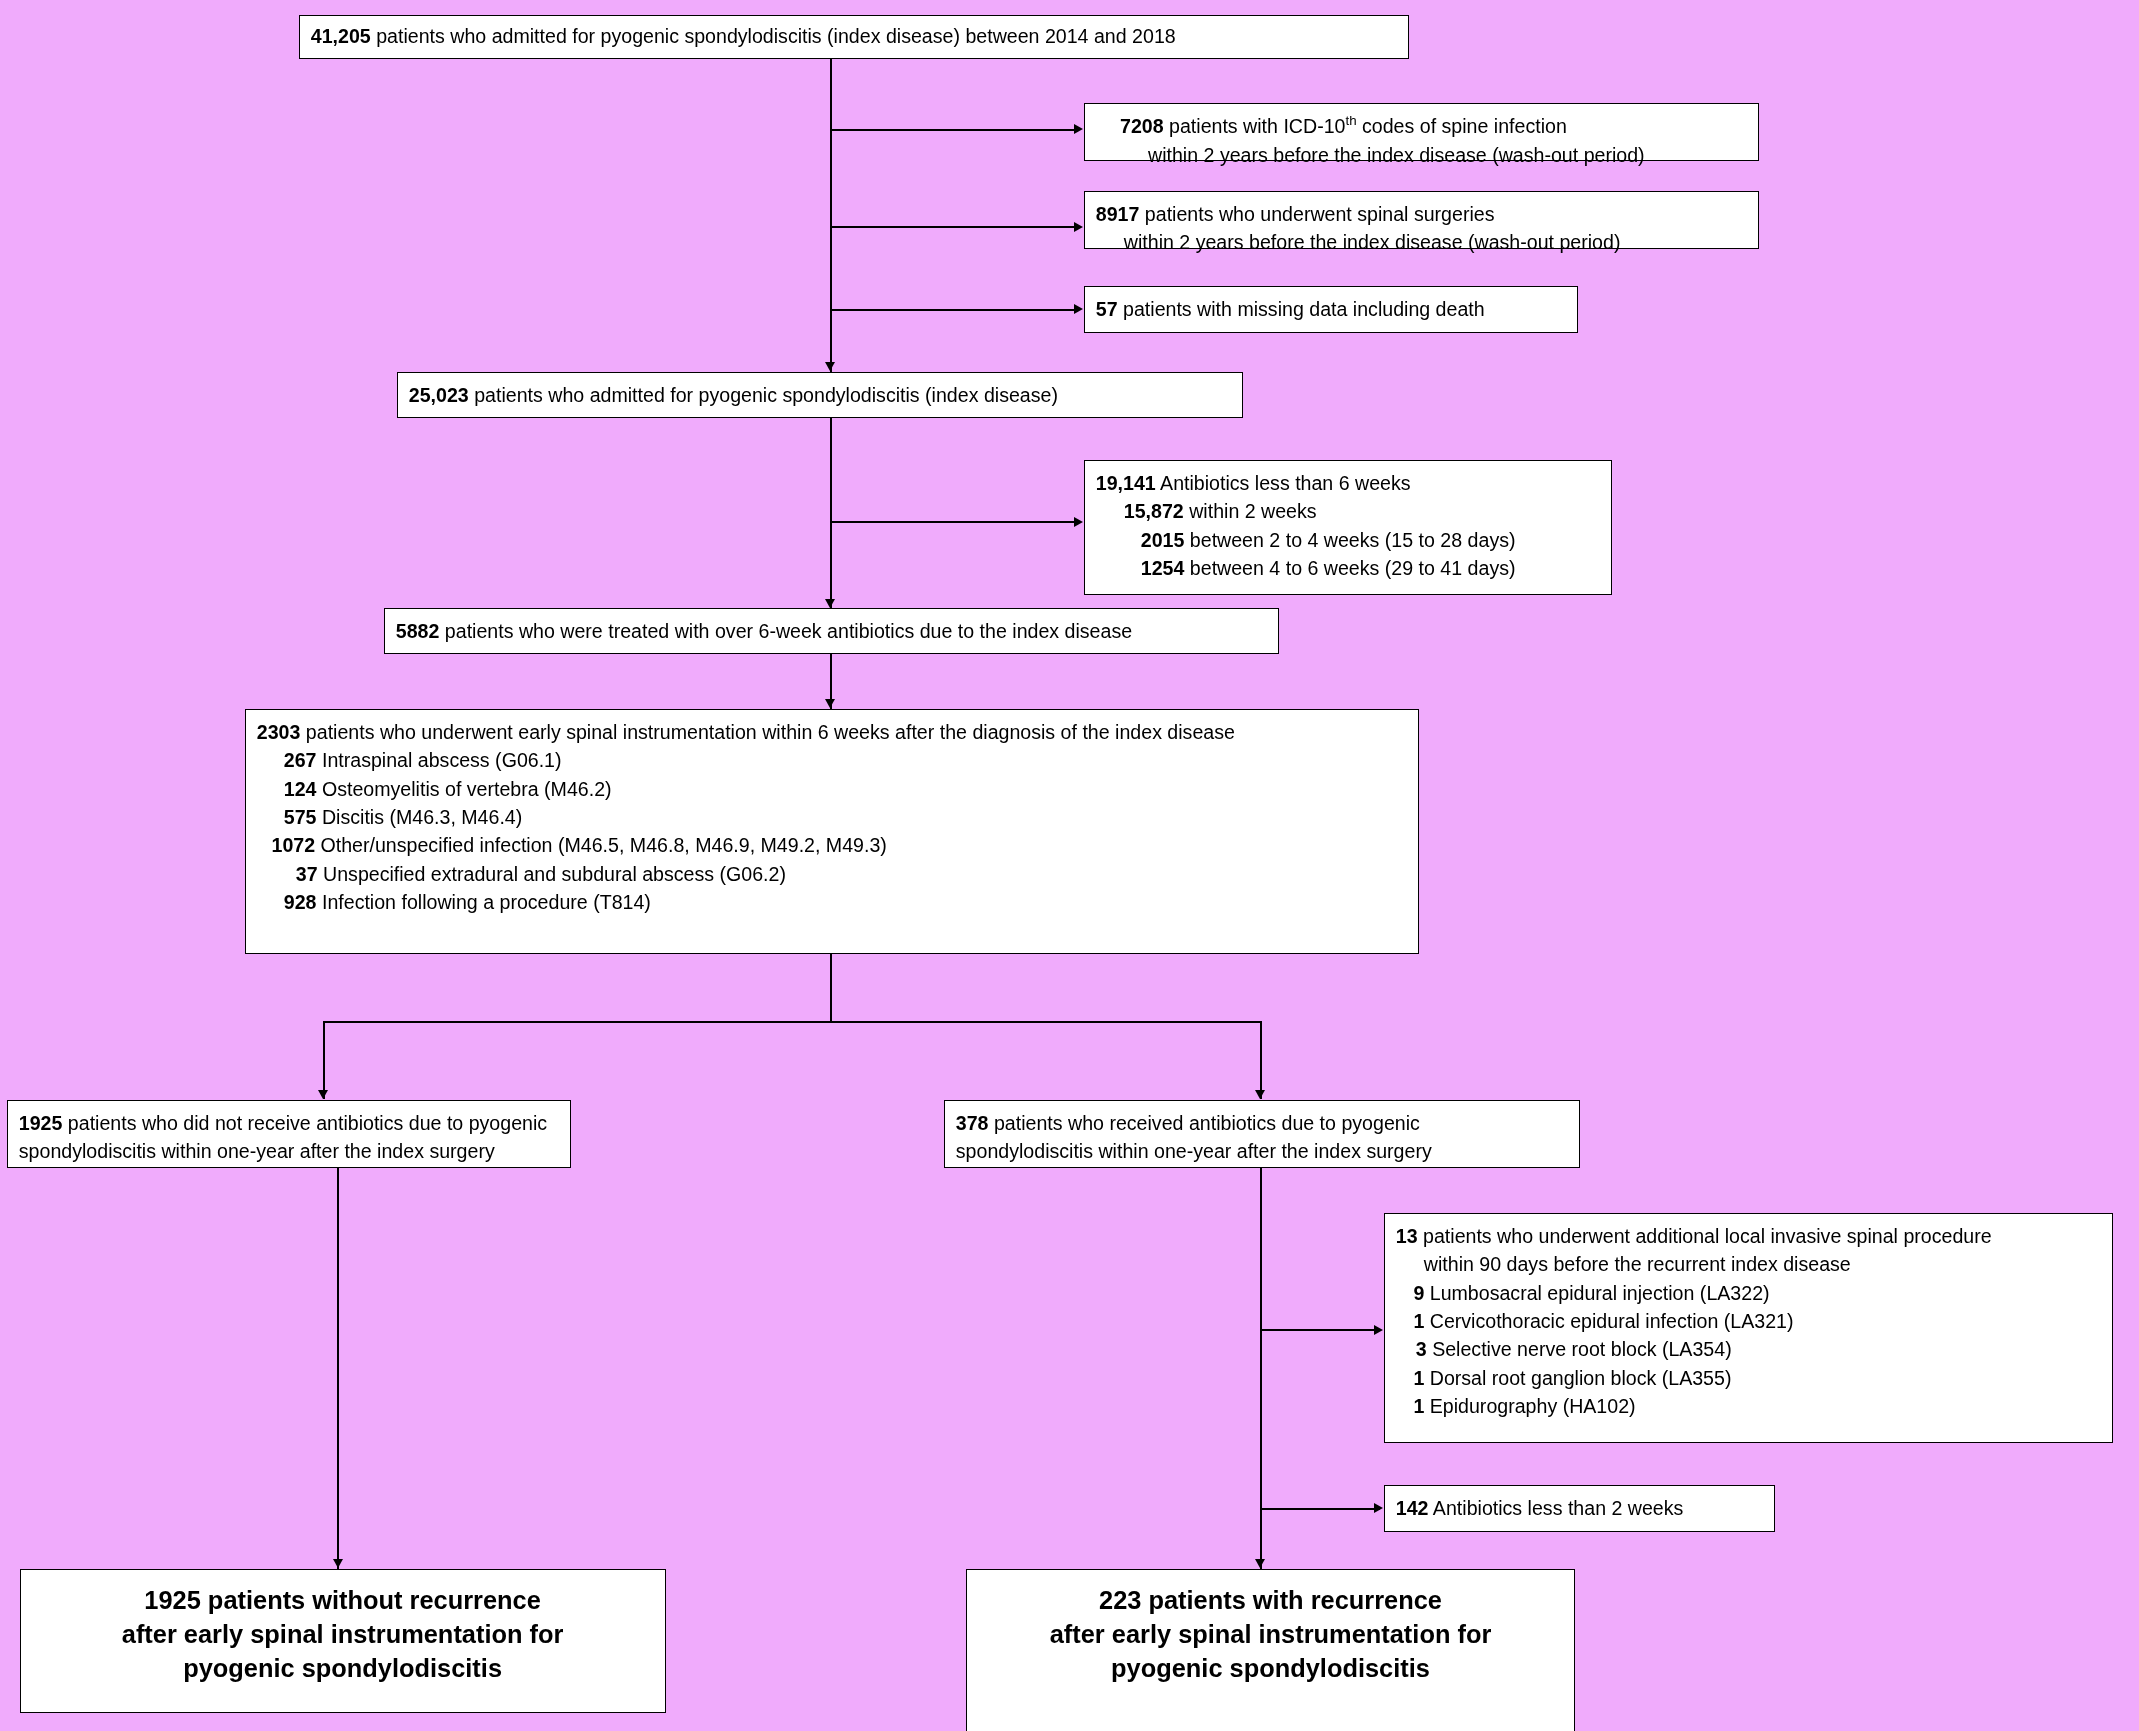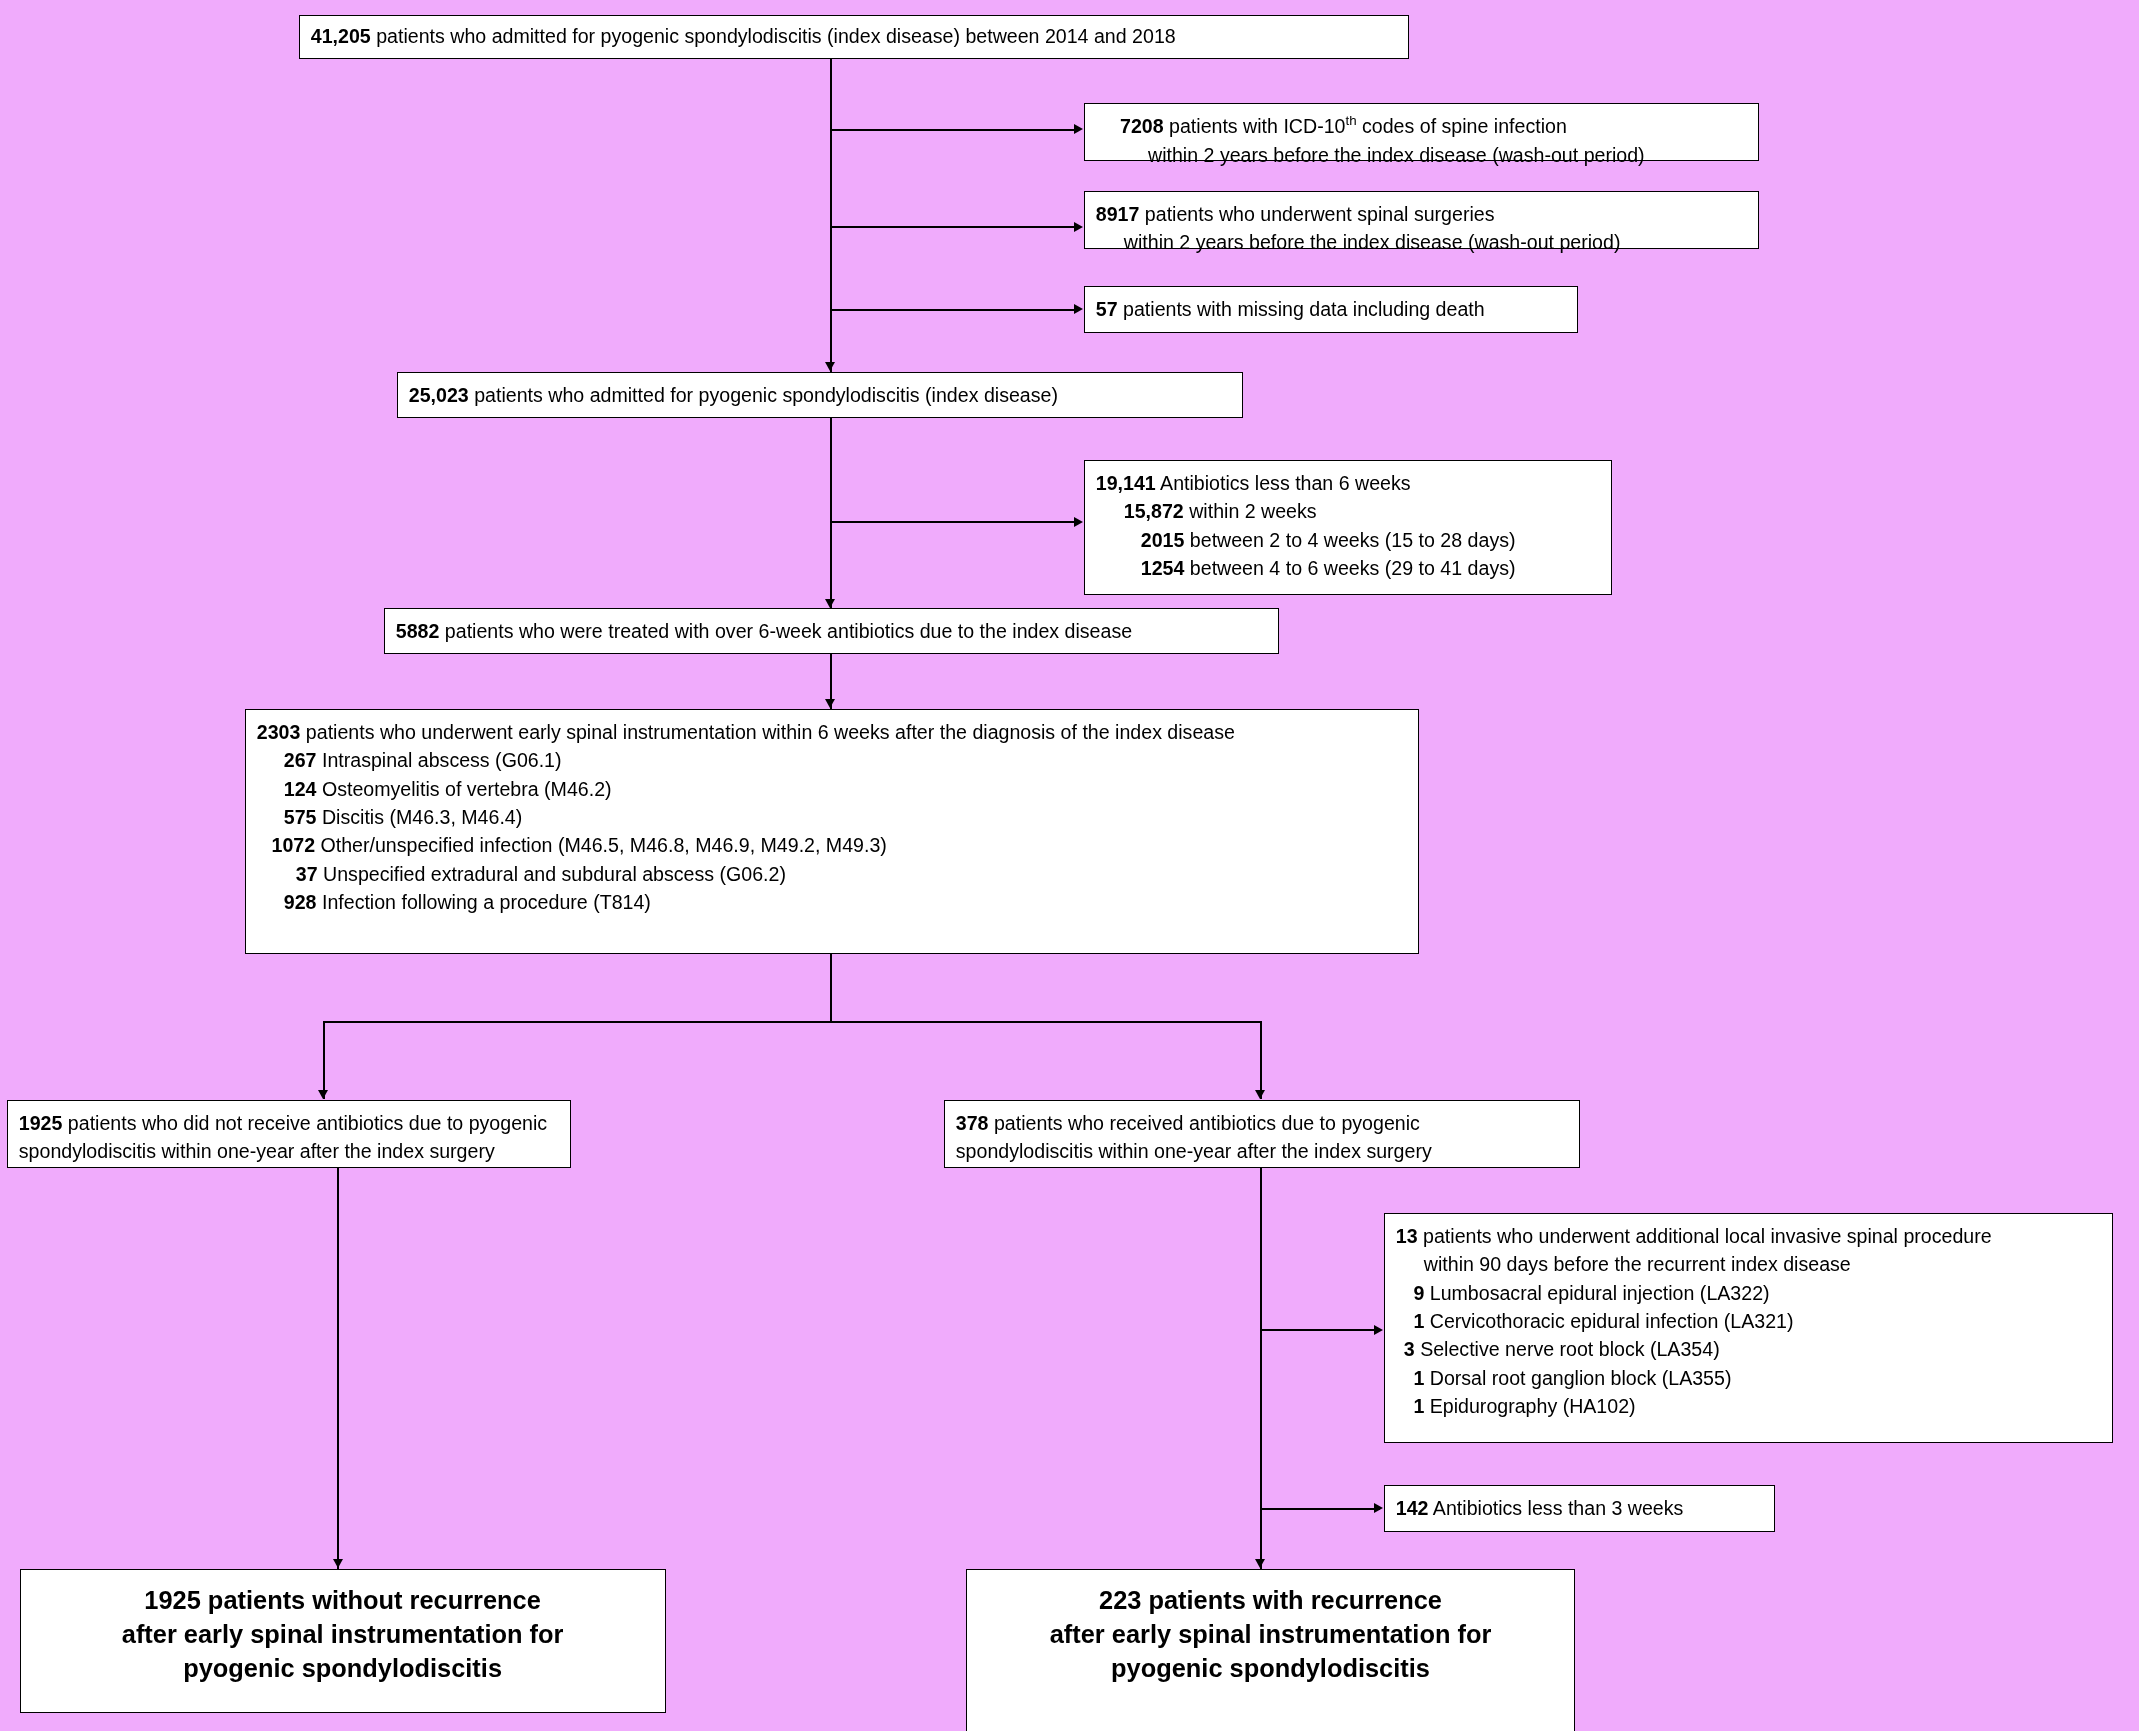--- a/index.html
+++ b/index.html
@@ -154,29 +154,29 @@
   <div class="line-v" style="left:1260px; top:1168px; height:401px;"></div>
   <div class="arrow-d" style="left:1255px; top:1559px;"></div>
 
   <div class="line-h" style="left:1260px; top:1329px; width:120px;"></div>
   <div class="arrow-r" style="left:1374px; top:1325px;"></div>
   <div class="box" style="left:1384px; top:1213px; width:729px; height:230px;">
     <span><span class="b">13</span><span> patients who underwent additional local invasive spinal procedure</span></span>
     <span class="ind2">within 90 days before the recurrent index disease</span>
     <span class="ind-list" style="margin-left:17.6px;"><span class="b">9</span><span> Lumbosacral epidural injection (LA322)</span></span>
     <span class="ind-list" style="margin-left:17.6px;"><span class="b">1</span><span> Cervicothoracic epidural infection (LA321)</span></span>
-    <span class="ind-list" style="margin-left:8px;"><span class="b">3</span><span> Selective nerve root block (LA354)</span></span>
+    <span class="ind-list" style="margin-left:20px;"><span class="b">3</span><span> Selective nerve root block (LA354)</span></span>
     <span class="ind-list" style="margin-left:17.6px;"><span class="b">1</span><span> Dorsal root ganglion block (LA355)</span></span>
     <span class="ind-list" style="margin-left:17.6px;"><span class="b">1</span><span> Epidurography (HA102)</span></span>
   </div>
 
   <div class="line-h" style="left:1260px; top:1508px; width:120px;"></div>
   <div class="arrow-r" style="left:1374px; top:1503px;"></div>
   <div class="box" style="left:1384px; top:1485px; width:391px; height:47px; display:flex; align-items:center;">
-    <span><span class="b">142</span><span> Antibiotics less than 3 weeks</span></span>
+    <span><span class="b">142</span><span> Antibiotics less than 2 weeks</span></span>
   </div>
 
   <div class="box final" style="left:19.6px; top:1569px; width:646px; height:144px;">
     <span style="display:block;">1925 patients without recurrence</span>
     <span style="display:block;">after early spinal instrumentation for</span>
     <span style="display:block;">pyogenic spondylodiscitis</span>
   </div>
 
   <div class="box final" style="left:966px; top:1569px; width:609px; height:164px;">
     <span style="display:block;">223 patients with recurrence</span>

